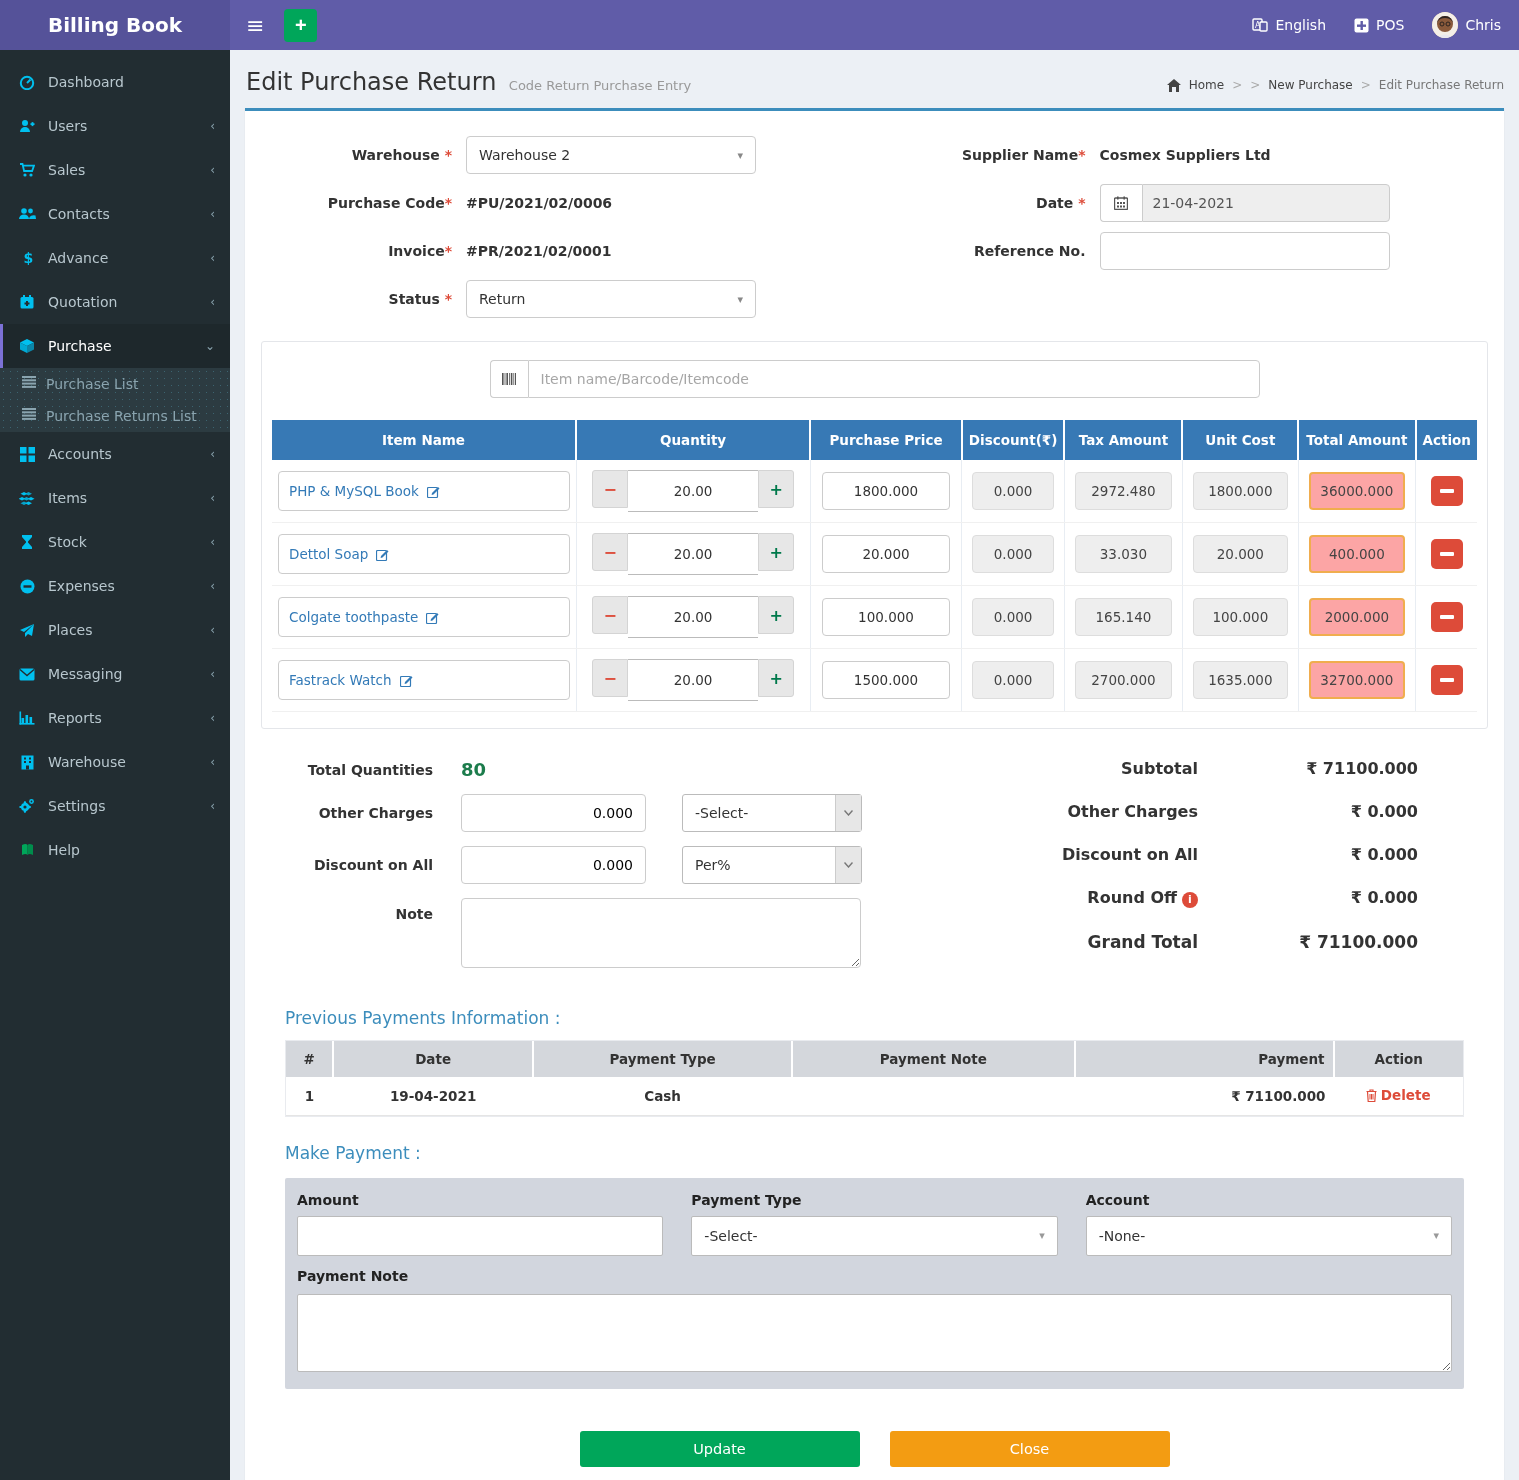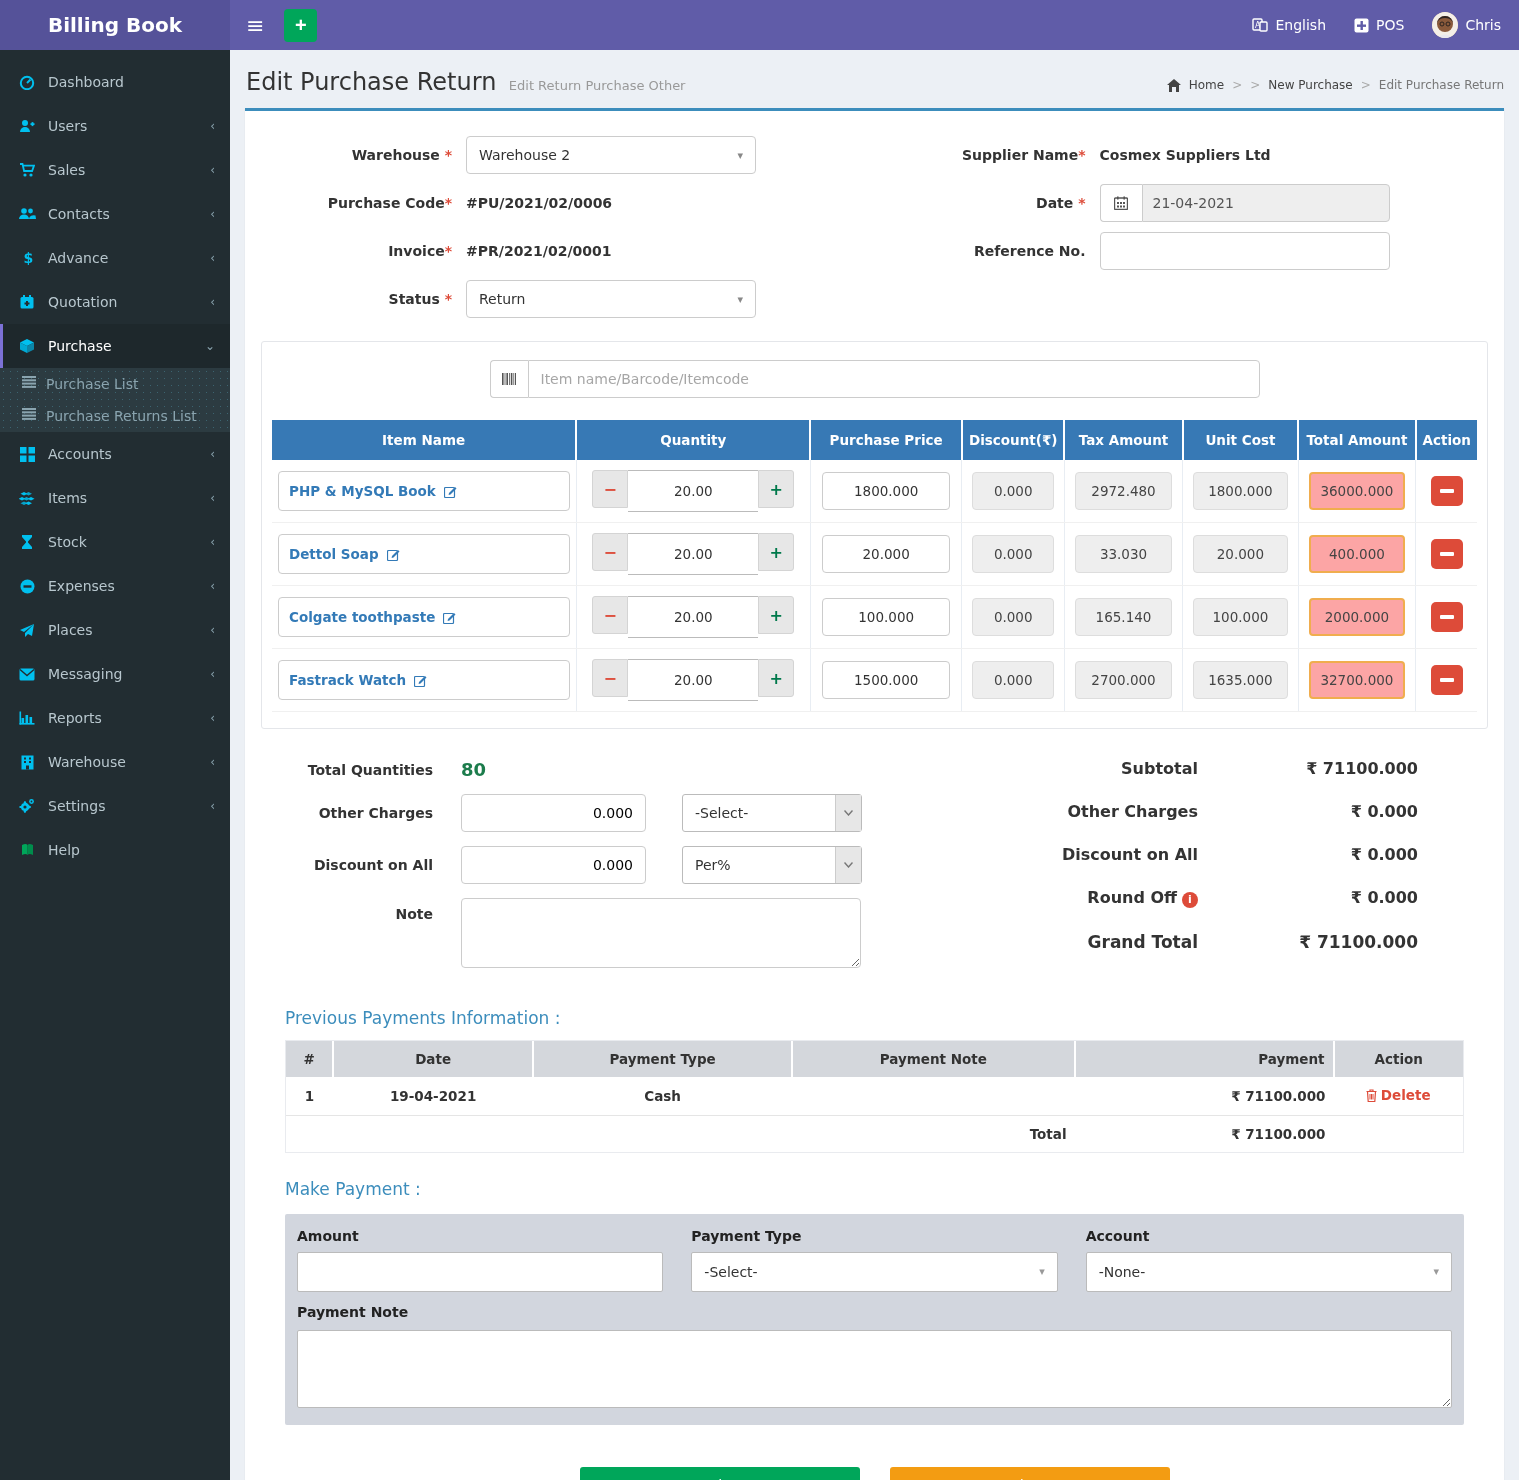--- a/index.html
+++ b/index.html
@@ -58,21 +58,21 @@
   .scan-input { flex:1; height:38px; border:1px solid #ccc; border-radius:0 4px 4px 0; padding:0 12px; font-family:inherit; font-size:14px; }
   .scan-input::placeholder { color:#a6a6a6; }
 
   table.items { width:100%; border-collapse:collapse; }
   table.items th { background:#3779b5; color:#fff; font-weight:bold; font-size:13.5px; padding:12px 6px; border-right:2px solid #fff; text-align:center; }
   table.items th:last-child { border-right:none; }
   table.items td { padding:10px 6px; border-bottom:1px solid #f0f0f0; border-right:1px solid #e8edf3; vertical-align:middle; text-align:center; }
   table.items td:last-child { border-right:none; }
   .item-name-cell { text-align:left !important; }
   .item-name-box { border:1px solid #ccc; border-radius:4px; height:40px; display:flex; align-items:center; padding:0 10px; gap:8px; }
-  .item-link { color:#337ab7; font-weight:bold; font-size:13.5px; cursor:pointer; }
+  .item-link { color:#337ab7; font-weight:normal; font-size:13.5px; cursor:pointer; }
   .qty-group { display:flex; align-items:stretch; justify-content:center; }
   .qty-btn { width:36px; height:38px; background:#e7e7e7; border:1px solid #d4d4d4; display:flex; align-items:center; justify-content:center; font-weight:bold; font-size:16px; cursor:pointer; }
   .qty-btn.minus { color:#dd4b39; border-radius:3px 0 0 3px; }
   .qty-btn.plus { color:#00794b; border-radius:0 3px 3px 0; }
   .qty-input { width:130px; height:42px; border:1px solid #bbb; border-left:none; border-right:none; text-align:center; font-family:inherit; font-size:13.5px; color:#333; }
   .cell-input { width:92%; height:38px; border:1px solid #ccc; border-radius:4px; text-align:center; font-family:inherit; font-size:13.5px; color:#333; }
   .cell-box { background:#eee; border:1px solid #ddd; border-radius:4px; height:38px; display:flex; align-items:center; justify-content:center; font-size:13.5px; color:#444; margin:0 4px; }
   .cell-box.total { border:2px solid #f0ad4e; background:#fca5a5; }
   .row-del { width:32px; height:30px; background:#dd4b39; border:none; border-radius:5px; color:#fff; display:inline-flex; align-items:center; justify-content:center; cursor:pointer; }
   .row-del .bar { width:14px; height:4px; background:#fff; border-radius:1px; }
@@ -403,21 +403,21 @@
       <span>Help</span>
     </li>
   </ul>
 </aside>
 
 <div class="content-wrap" style="padding-top:50px;">
 
   <div class="page-head">
     <div>
       <span class="page-title">Edit Purchase Return</span>
-      <span class="page-sub">Edit Return Purchase Other</span>
+      <span class="page-sub">Code Return Purchase Entry</span>
     </div>
     <div class="breadcrumb">
       <svg width="14" height="13" viewBox="0 0 14 13">
           <path d="M7 0 L14 6 h-2 v7 H9 V8 H5 v5 H2 V6 H0 Z" fill="#444"></path>
         </svg>
       <span>Home</span>
       <span class="sep">&gt;</span>
       <span class="sep">&gt;</span>
       <span>New Purchase</span>
       <span class="sep">&gt;</span>
@@ -759,25 +759,20 @@
                     <g stroke="#dd4b39">
                       <line x1="4" y1="5" x2="4" y2="10.5"></line>
                       <line x1="5.5" y1="5" x2="5.5" y2="10.5"></line>
                       <line x1="7" y1="5" x2="7" y2="10.5"></line>
                     </g>
                   </svg>
                 <span>Delete</span>
               </span>
             </td>
           </tr>
-          <tr>
-            <td colspan="4" style="text-align:right; border-bottom:none;" class="bold">Total</td>
-            <td class="col-pay bold" style="border-bottom:none;">₹ 71100.000</td>
-            <td style="border-bottom:none;"></td>
-          </tr>
         </tbody>
       </table>
     </div>
 
     <h3 class="section-title">Make Payment :</h3>
     <div class="mk-panel">
       <div class="mk-grid">
         <div>
           <div class="mk-label">Amount</div>
           <input class="mk-input" style="">

